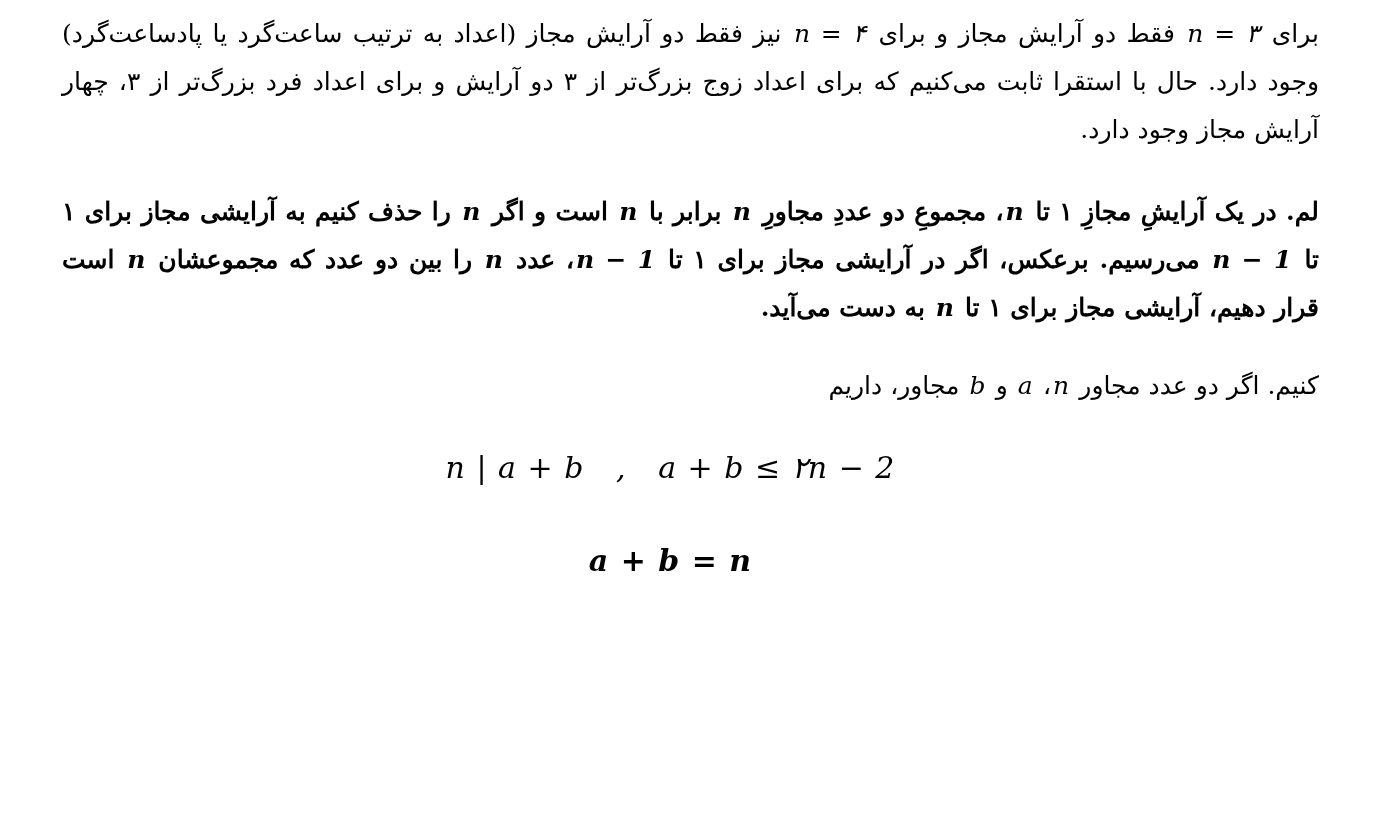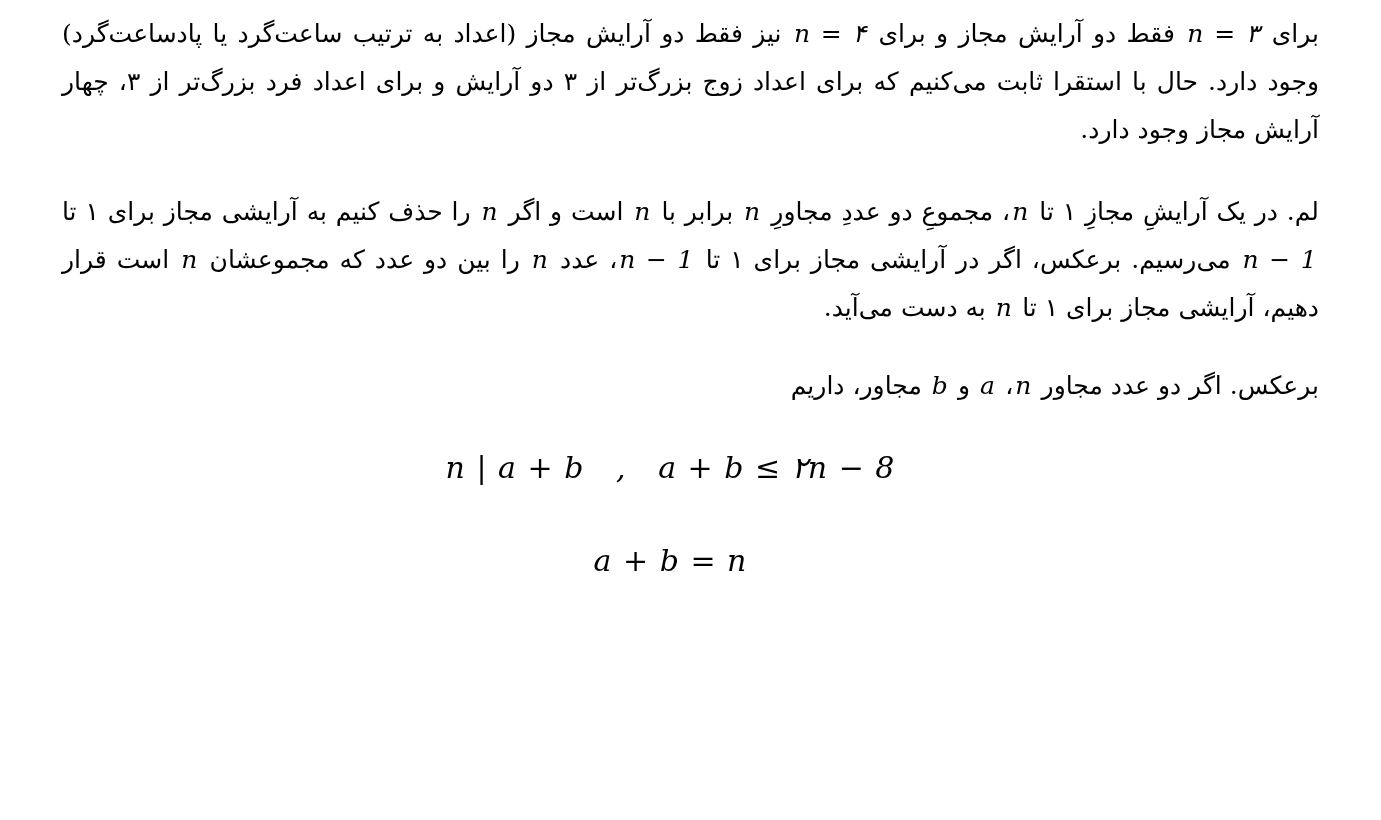--- a/index.html
+++ b/index.html
@@ -23,21 +23,21 @@
   }
   .para {
     direction: rtl;
     text-align: justify;
     text-align-last: right;
     font-size: 25px;
     line-height: 1.92;
     margin: 0 0 28px 0;
   }
   .para.p1 { margin-bottom: 34px; }
-  .para.p2 { margin-bottom: 30px; }
+  .para.p2 { margin-bottom: 30px; font-weight: bold; }
   .para.p3 { margin-bottom: 6px; }
 
   
   .m {
     direction: ltr;
     unicode-bidi: isolate;
     font-family: "DejaVu Serif", "Liberation Serif", serif;
     font-style: italic;
     font-size: 25px;
     letter-spacing: 0.3px;
@@ -47,21 +47,21 @@
   .display {
     direction: ltr;
     text-align: center;
     font-family: "DejaVu Serif", "Liberation Serif", serif;
     font-style: italic;
     font-size: 30px;
     letter-spacing: 1px;
     white-space: pre;
   }
   .eq1 { margin: 40px 0 0 0; padding-right: 40px; }
-  .eq2 { margin: 58px 0 0 0; padding-right: 40px; }
+  .eq2 { margin: 58px 0 0 0; padding-right: 40px; font-weight: bold; }
 
   .label-line {
     direction: rtl;
     text-align: right;
     font-size: 25px;
     margin: 66px 0 0 0;
   }
 </style>
 </head>
 <body>
@@ -70,21 +70,21 @@
 
   <p class="para p1">
     <span>برای </span><span class="m">n = ٣</span><span> فقط دو آرایش مجاز و برای </span><span class="m">n = ۴</span><span> نیز فقط دو آرایش مجاز (اعداد به ترتیب ساعت‌گرد یا پادساعت‌گرد) وجود دارد. حال با استقرا ثابت می‌کنیم که برای اعداد زوج بزرگ‌تر از ٣ دو آرایش و برای اعداد فرد بزرگ‌تر از ٣، چهار آرایش مجاز وجود دارد.</span>
   </p>
 
   <p class="para p2">
     <span>لم. در یک آرایشِ مجازِ ١ تا </span><span class="m">n</span><span>، مجموعِ دو عددِ مجاورِ </span><span class="m">n</span><span> برابر با </span><span class="m">n</span><span> است و اگر </span><span class="m">n</span><span> را حذف کنیم به آرایشی مجاز برای ١ تا </span><span class="m">n − 1</span><span> می‌رسیم. برعکس، اگر در آرایشی مجاز برای ١ تا </span><span class="m">n − 1</span><span>، عدد </span><span class="m">n</span><span> را بین دو عدد که مجموعشان </span><span class="m">n</span><span> است قرار دهیم، آرایشی مجاز برای ١ تا </span><span class="m">n</span><span> به دست می‌آید.</span>
   </p>
 
   <p class="para p3">
-    <span>برعکس. اگر دو عدد مجاور </span><span class="m">n</span><span>، </span><span class="m">a</span><span> و </span><span class="m">b</span><span> مجاور، داریم</span>
+    <span>کنیم. اگر دو عدد مجاور </span><span class="m">n</span><span>، </span><span class="m">a</span><span> و </span><span class="m">b</span><span> مجاور، داریم</span>
   </p>
 
-  <div class="display eq1">n | a + b   ,   a + b ≤ ٢n − 8</div>
+  <div class="display eq1">n | a + b   ,   a + b ≤ ٢n − 2</div>
 
 
   <div class="display eq2">a + b = n</div>
 
 </div>
 
 </body></html>

